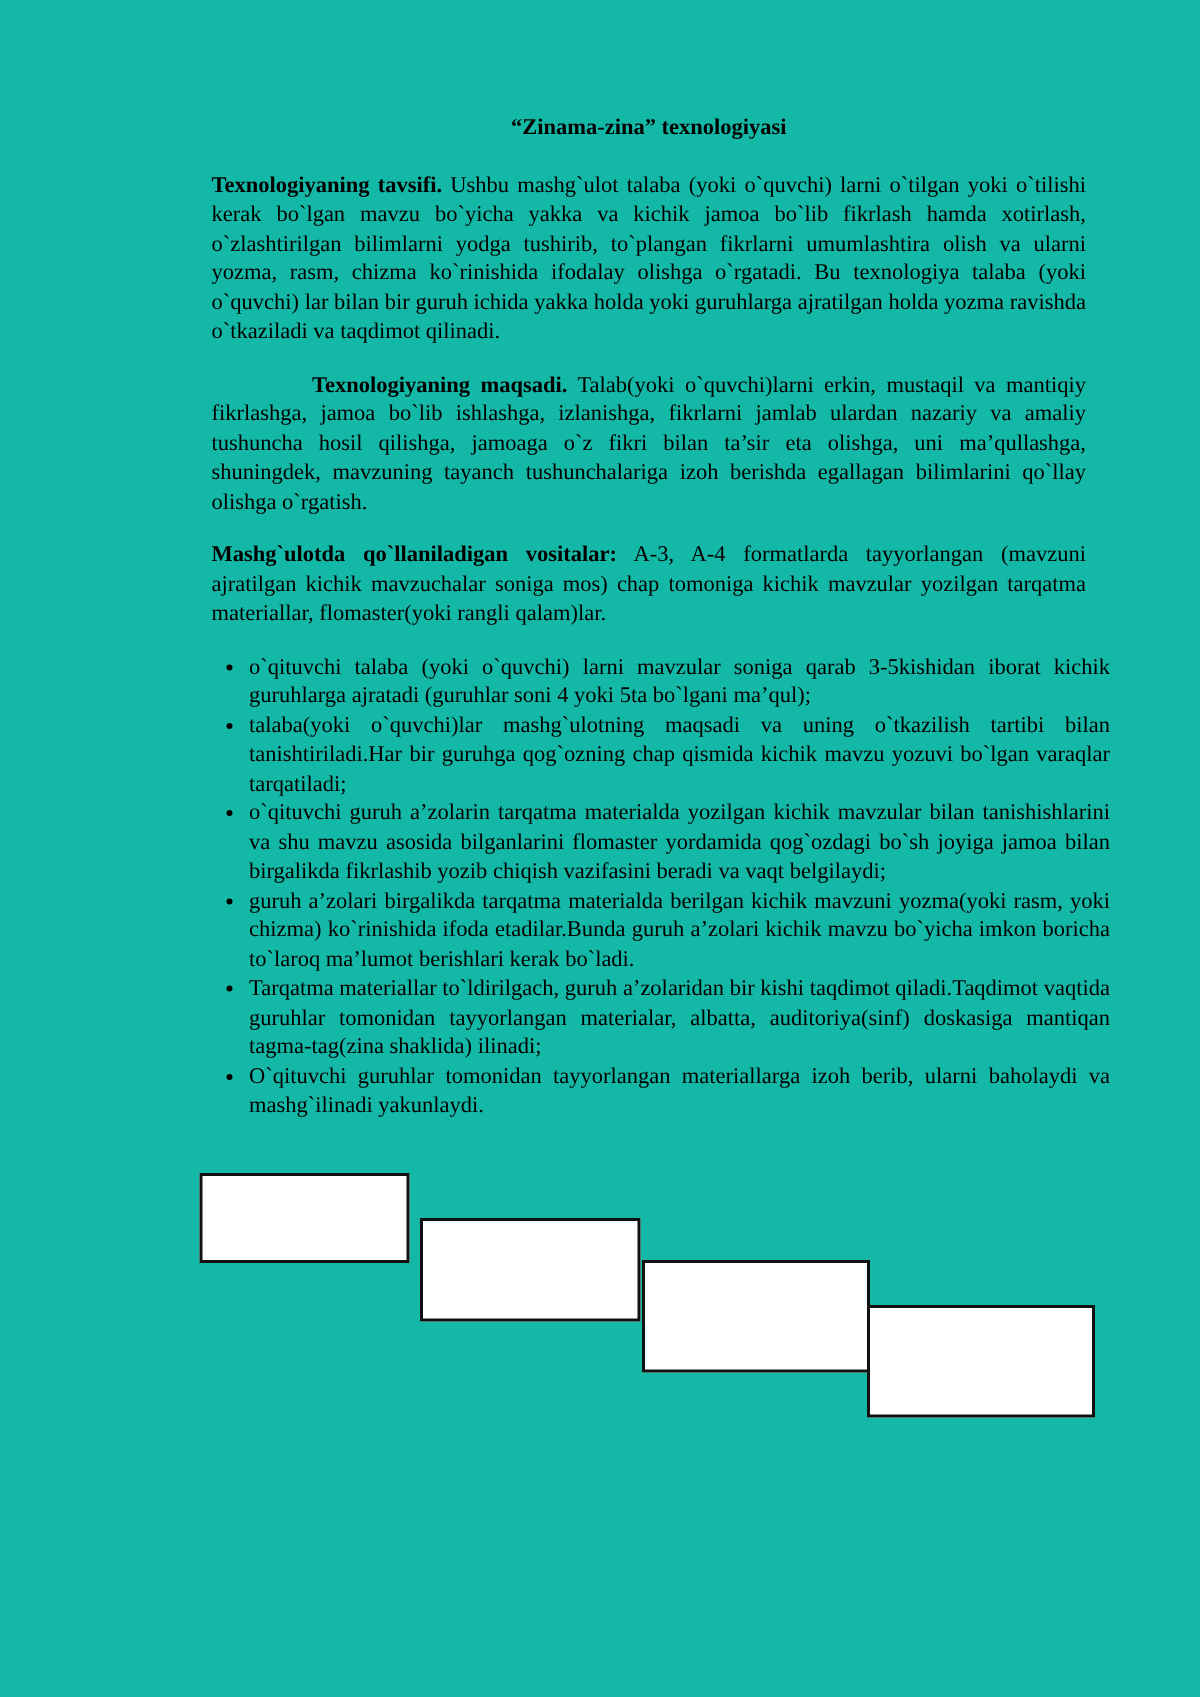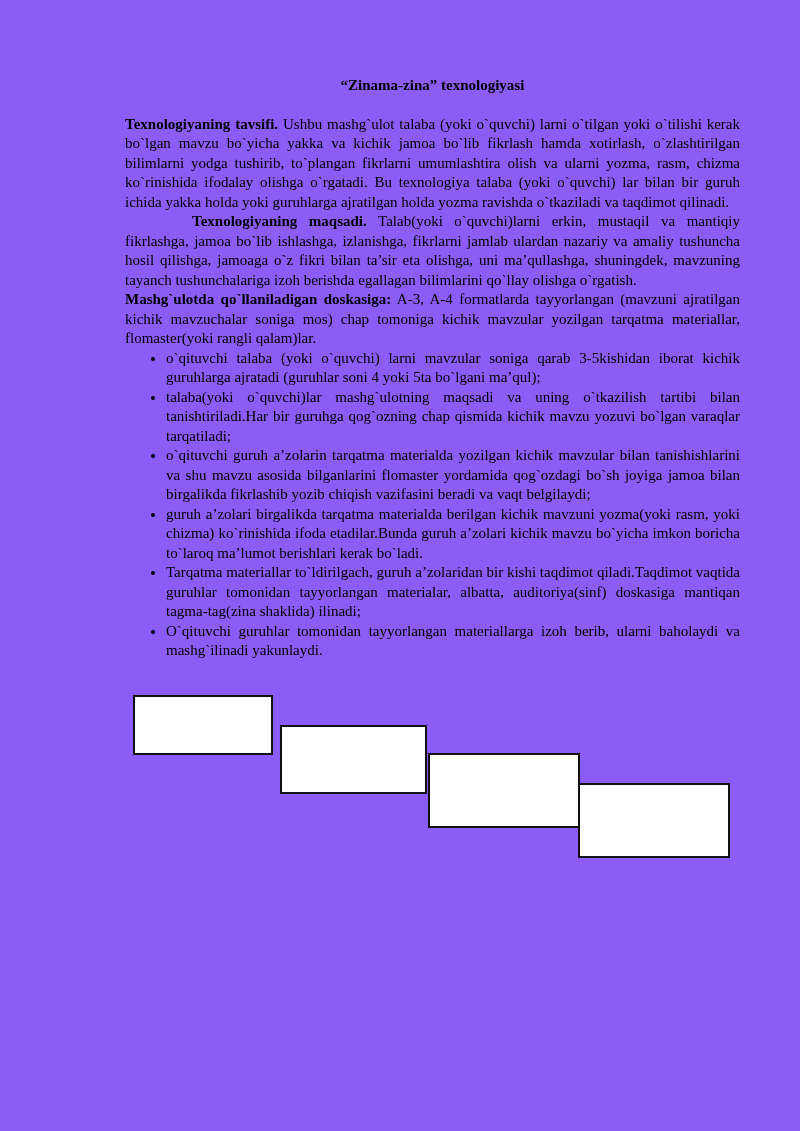--- a/index.html
+++ b/index.html
@@ -7,35 +7,35 @@
   body {
     background: #ffffff;
     font-family: "Liberation Serif", "DejaVu Serif", serif;
     color: #000000;
   }
   .page {
     position: relative;
     width: 800px;
     height: 1131px;
     margin: 0 auto;
-    background: #8b5cf6;
+    background: #14b8a6;
     padding: 76px 60px 0 125px;
   }
   .title {
     font-size: 15px;
     font-weight: bold;
     text-align: center;
     margin: 0 0 19px 0;
     line-height: 19.5px;
   }
   .para {
     font-size: 15px;
     line-height: 19.5px;
     text-align: justify;
-    margin: 0;
+    margin: 16px;
   }
   .para b { font-weight: bold; }
   .indent-lg { text-indent: 67px; }
   .indent-md { text-indent: 45px; }
   .list-heading {
     font-size: 15px;
     line-height: 19.5px;
     font-weight: bold;
     margin: 0 0 0 33px;
   }
@@ -71,21 +71,21 @@
 
 <div class="page">
 
   <h1 class="title">“Zinama-zina” texnologiyasi</h1>
 
   <p class="para"><b>Texnologiyaning tavsifi.</b> <span>Ushbu mashg`ulot  talaba (yoki o`quvchi) larni o`tilgan yoki o`tilishi kerak bo`lgan mavzu bo`yicha yakka va kichik jamoa bo`lib fikrlash hamda xotirlash, o`zlashtirilgan bilimlarni yodga tushirib, to`plangan fikrlarni umumlashtira olish va ularni yozma, rasm, chizma ko`rinishida ifodalay olishga o`rgatadi. Bu texnologiya talaba (yoki o`quvchi) lar bilan bir guruh ichida yakka holda yoki guruhlarga ajratilgan holda yozma ravishda o`tkaziladi va taqdimot qilinadi.</span></p>
 
   <p class="para indent-lg"><b>Texnologiyaning maqsadi.</b> <span>Talab(yoki o`quvchi)larni erkin, mustaqil va mantiqiy fikrlashga, jamoa bo`lib ishlashga, izlanishga, fikrlarni jamlab ulardan nazariy va amaliy tushuncha hosil qilishga, jamoaga o`z fikri bilan ta’sir eta olishga, uni ma’qullashga, shuningdek, mavzuning tayanch tushunchalariga izoh berishda egallagan bilimlarini qo`llay olishga o`rgatish.</span></p>
 
 
-  <p class="para"><b>Mashg`ulotda qo`llaniladigan doskasiga:</b> <span>A-3, A-4 formatlarda tayyorlangan (mavzuni ajratilgan kichik mavzuchalar soniga mos) chap tomoniga kichik mavzular yozilgan tarqatma materiallar, flomaster(yoki rangli qalam)lar.</span></p>
+  <p class="para"><b>Mashg`ulotda qo`llaniladigan vositalar:</b> <span>A-3, A-4 formatlarda tayyorlangan (mavzuni ajratilgan kichik mavzuchalar soniga mos) chap tomoniga kichik mavzular yozilgan tarqatma materiallar, flomaster(yoki rangli qalam)lar.</span></p>
 
 
   <ul class="bullets">
     <li>o`qituvchi talaba (yoki o`quvchi) larni mavzular soniga qarab 3-5kishidan iborat kichik guruhlarga ajratadi (guruhlar soni 4 yoki 5ta bo`lgani ma’qul);</li>
     <li>talaba(yoki o`quvchi)lar mashg`ulotning maqsadi va uning o`tkazilish tartibi bilan tanishtiriladi.Har bir guruhga qog`ozning chap qismida kichik mavzu yozuvi bo`lgan varaqlar tarqatiladi;</li>
     <li>o`qituvchi guruh a’zolarin tarqatma materialda yozilgan kichik mavzular bilan tanishishlarini va shu mavzu asosida bilganlarini flomaster yordamida qog`ozdagi bo`sh joyiga jamoa bilan birgalikda fikrlashib yozib chiqish vazifasini beradi va vaqt belgilaydi;</li>
     <li>guruh a’zolari birgalikda tarqatma materialda berilgan kichik mavzuni yozma(yoki rasm, yoki chizma) ko`rinishida ifoda etadilar.Bunda guruh a’zolari kichik mavzu bo`yicha imkon boricha to`laroq ma’lumot berishlari kerak bo`ladi.</li>
     <li>Tarqatma materiallar to`ldirilgach, guruh a’zolaridan bir kishi taqdimot qiladi.Taqdimot vaqtida guruhlar tomonidan tayyorlangan materialar, albatta, auditoriya(sinf) doskasiga mantiqan tagma-tag(zina shaklida) ilinadi;</li>
     <li>O`qituvchi guruhlar tomonidan tayyorlangan materiallarga izoh berib, ularni baholaydi va mashg`ilinadi yakunlaydi.</li>
   </ul>

